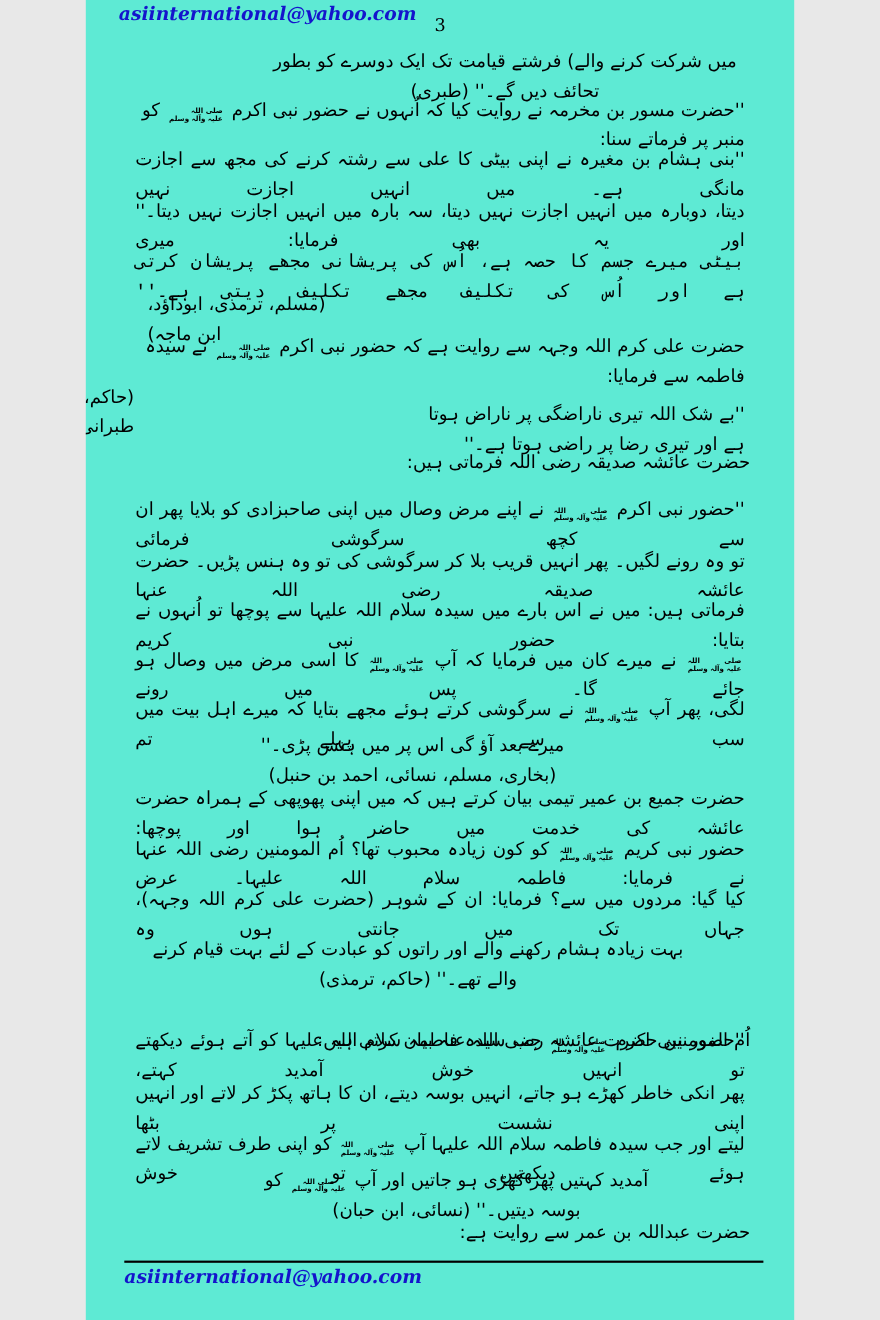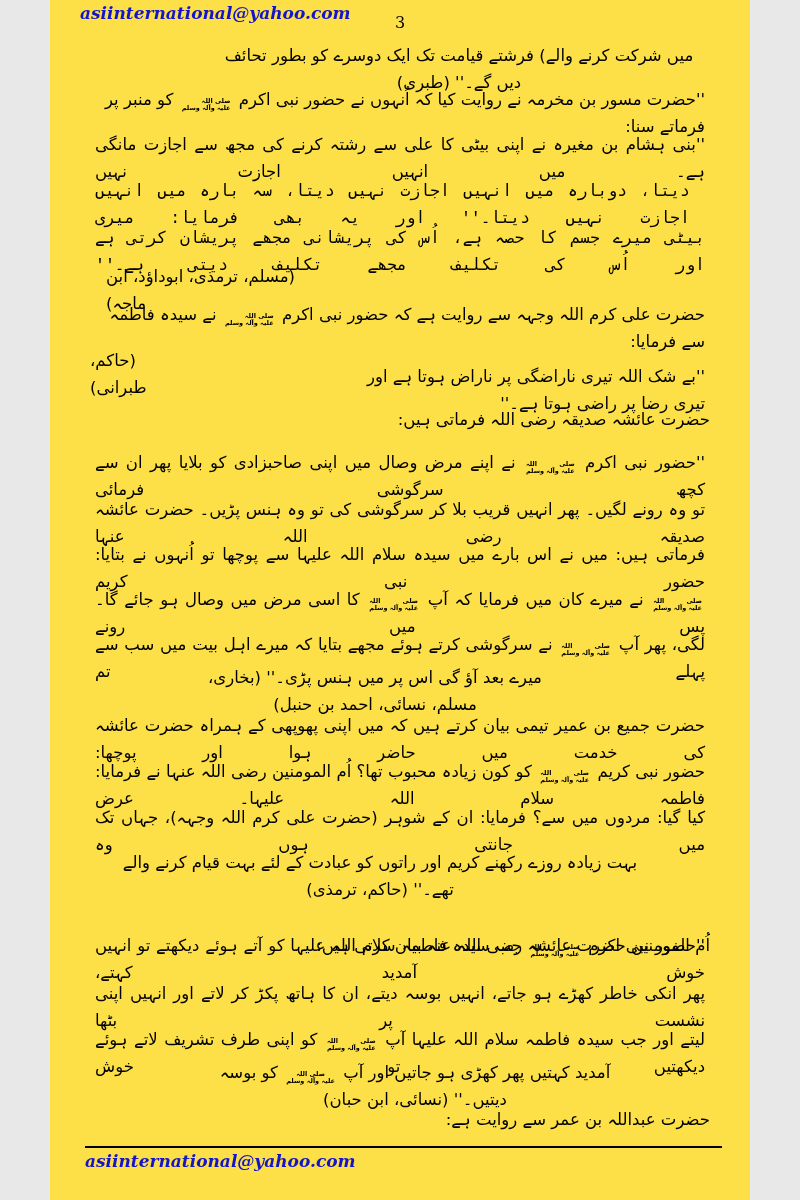--- a/index.html
+++ b/index.html
@@ -1,17 +1,17 @@
 <!DOCTYPE html>
 <html lang="ur"><head>
 <meta charset="utf-8">
 <style>
   html,body{margin:0;padding:0;background:#e8e8e8;}
   .sheet{
-    position:relative;width:700px;height:1200px;background:#fde047;
+    position:relative;width:644px;height:1200px;background:#5eead4;
     font-family:"DejaVu Sans",sans-serif;overflow:hidden;margin:0 auto;
   }
   .lnk{color:#1414cc;}
   .hdr-email{
     position:absolute;top:3px;left:30px;
     font-family:"DejaVu Serif",serif;font-style:italic;font-weight:bold;font-size:17px;
   }
   .pageno{
     position:absolute;top:13px;left:0;right:0;text-align:center;
     font-family:"DejaVu Serif",serif;font-size:16px;color:#000;
@@ -42,37 +42,37 @@
 <body>
 
 <div class="sheet">
   <div class="hdr-email lnk" style="color: rgb(20, 20, 204);">asiinternational@yahoo.com</div>
   <div class="pageno">3</div>
 
   <div id="body-lines">
       <div class="line c" dir="rtl" style="top: 42px; left: 170px; right: 52px;">میں شرکت کرنے والے) فرشتے قیامت تک ایک دوسرے کو بطور تحائف دیں گے۔'' (طبری)</div>
       <div class="line r" dir="rtl" style="top: 86px; left: 45px; right: 45px;">''حضرت مسور بن مخرمہ نے روایت کیا کہ اُنہوں نے حضور نبی اکرم <span class="saw">صلی اللہ<br>علیہ وآلہ وسلم</span> کو منبر پر فرماتے سنا:</div>
       <div class="line j" dir="rtl" style="top: 131px; left: 45px; right: 45px;">''بنی ہشام بن مغیرہ نے اپنی بیٹی کا علی سے رشتہ کرنے کی مجھ سے اجازت مانگی ہے۔ میں انہیں اجازت نہیں</div>
-      <div class="line j" dir="rtl" style="top: 178px; left: 45px; right: 60px; font-family: Liberation Mono, monospace;">دیتا، دوبارہ میں انہیں اجازت نہیں دیتا، سہ بارہ میں انہیں اجازت نہیں دیتا۔'' اور یہ بھی فرمایا: میری</div>
+      <div class="line j" dir="rtl" style="top: 178px; left: 45px; right: 45px;">دیتا، دوبارہ میں انہیں اجازت نہیں دیتا، سہ بارہ میں انہیں اجازت نہیں دیتا۔'' اور یہ بھی فرمایا: میری</div>
       <div class="line j" dir="rtl" style="top: 225px; left: 45px; right: 45px; font-family: Liberation Mono, monospace;">بیٹی میرے جسم کا حصہ ہے، اُس کی پریشانی مجھے پریشان کرتی ہے اور اُس کی تکلیف مجھے تکلیف دیتی ہے۔''</div>
       <div class="line l" dir="rtl" style="top: 263px; left: 56px; right: 420px;">(مسلم، ترمذی، ابوداؤد، ابن ماجہ)</div>
       <div class="line r" dir="rtl" style="top: 301px; left: 45px; right: 45px;">حضرت علی کرم اللہ وجہہ سے روایت ہے کہ حضور نبی اکرم <span class="saw">صلی اللہ<br>علیہ وآلہ وسلم</span> نے سیدہ فاطمہ سے فرمایا:</div>
       <div class="line r" dir="rtl" style="top: 363px; left: 300px; right: 45px;">''بے شک اللہ تیری ناراضگی پر ناراض ہوتا ہے اور تیری رضا پر راضی ہوتا ہے۔''</div>
       <div class="line l" dir="rtl" style="top: 347px; left: 40px; right: 600px;">(حاکم، طبرانی)</div>
       <div class="line r" dir="rtl" style="top: 406px; left: 45px; right: 40px;">حضرت عائشہ صدیقہ رضی اللہ فرماتی ہیں:</div>
       <div class="line j" dir="rtl" style="top: 449px; left: 45px; right: 45px;">''حضور نبی اکرم <span class="saw">صلی اللہ<br>علیہ وآلہ وسلم</span> نے اپنے مرض وصال میں اپنی صاحبزادی کو بلایا پھر ان سے کچھ سرگوشی فرمائی</div>
       <div class="line j" dir="rtl" style="top: 496px; left: 45px; right: 45px;">تو وہ رونے لگیں۔ پھر انہیں قریب بلا کر سرگوشی کی تو وہ ہنس پڑیں۔ حضرت عائشہ صدیقہ رضی اللہ عنہا</div>
       <div class="line j" dir="rtl" style="top: 541px; left: 45px; right: 45px;">فرماتی ہیں: میں نے اس بارے میں سیدہ سلام اللہ علیہا سے پوچھا تو اُنہوں نے بتایا: حضور نبی کریم</div>
       <div class="line j" dir="rtl" style="top: 586px; left: 45px; right: 45px;"><span class="saw">صلی اللہ<br>علیہ وآلہ وسلم</span> نے میرے کان میں فرمایا کہ آپ <span class="saw">صلی اللہ<br>علیہ وآلہ وسلم</span> کا اسی مرض میں وصال ہو جائے گا۔ پس میں رونے</div>
       <div class="line j" dir="rtl" style="top: 631px; left: 45px; right: 45px;">لگی، پھر آپ <span class="saw">صلی اللہ<br>علیہ وآلہ وسلم</span> نے سرگوشی کرتے ہوئے مجھے بتایا کہ میرے اہل بیت میں سب سے پہلے تم</div>
       <div class="line c" dir="rtl" style="top: 664px; left: 150px; right: 200px;">میرے بعد آؤ گی اس پر میں ہنس پڑی۔'' (بخاری، مسلم، نسائی، احمد بن حنبل)</div>
       <div class="line j" dir="rtl" style="top: 712px; left: 45px; right: 45px;">حضرت جمیع بن عمیر تیمی بیان کرتے ہیں کہ میں اپنی پھوپھی کے ہمراہ حضرت عائشہ کی خدمت میں حاضر ہوا اور پوچھا:</div>
       <div class="line j" dir="rtl" style="top: 758px; left: 45px; right: 45px;">حضور نبی کریم <span class="saw">صلی اللہ<br>علیہ وآلہ وسلم</span> کو کون زیادہ محبوب تھا؟ اُم المومنین رضی اللہ عنہا نے فرمایا: فاطمہ سلام اللہ علیہا۔ عرض</div>
       <div class="line j" dir="rtl" style="top: 804px; left: 45px; right: 45px;">کیا گیا: مردوں میں سے؟ فرمایا: ان کے شوہر (حضرت علی کرم اللہ وجہہ)، جہاں تک میں جانتی ہوں وہ</div>
-      <div class="line c" dir="rtl" style="top: 849px; left: 60px; right: 100px;">بہت زیادہ روزے رکھنے کریم اور راتوں کو عبادت کے لئے بہت قیام کرنے والے تھے۔'' (حاکم، ترمذی)</div>
+      <div class="line c" dir="rtl" style="top: 849px; left: 60px; right: 100px;">بہت زیادہ ہشام رکھنے والے اور راتوں کو عبادت کے لئے بہت قیام کرنے والے تھے۔'' (حاکم، ترمذی)</div>
       <div class="line r" dir="rtl" style="top: 889px; left: 45px; right: 40px; margin-top: 43px;">اُم المومنین حضرت عائشہ رضی اللہ عنہ بیان کرتی ہیں:</div>
       <div class="line j" dir="rtl" style="top: 932px; left: 45px; right: 45px;">''حضور نبی اکرم <span class="saw">صلی اللہ<br>علیہ وآلہ وسلم</span> جب سیدہ فاطمہ سلام اللہ علیہا کو آتے ہوئے دیکھتے تو انہیں خوش آمدید کہتے،</div>
       <div class="line j" dir="rtl" style="top: 980px; left: 45px; right: 45px;">پھر انکی خاطر کھڑے ہو جاتے، انہیں بوسہ دیتے، ان کا ہاتھ پکڑ کر لاتے اور انہیں اپنی نشست پر بٹھا</div>
       <div class="line j" dir="rtl" style="top: 1026px; left: 45px; right: 45px;">لیتے اور جب سیدہ فاطمہ سلام اللہ علیہا آپ <span class="saw">صلی اللہ<br>علیہ وآلہ وسلم</span> کو اپنی طرف تشریف لاتے ہوئے دیکھتیں تو خوش</div>
       <div class="line c" dir="rtl" style="top: 1059px; left: 150px; right: 120px;">آمدید کہتیں پھر کھڑی ہو جاتیں اور آپ <span class="saw">صلی اللہ<br>علیہ وآلہ وسلم</span> کو بوسہ دیتیں۔'' (نسائی، ابن حبان)</div>
       <div class="line r" dir="rtl" style="top: 1106px; left: 45px; right: 40px; text-align: right;">حضرت عبداللہ بن عمر سے روایت ہے:</div>
     </div>
 
   <div class="foot-rule"></div>
   <div class="ftr-email lnk" style="color: rgb(20, 20, 204);">asiinternational@yahoo.com</div>

